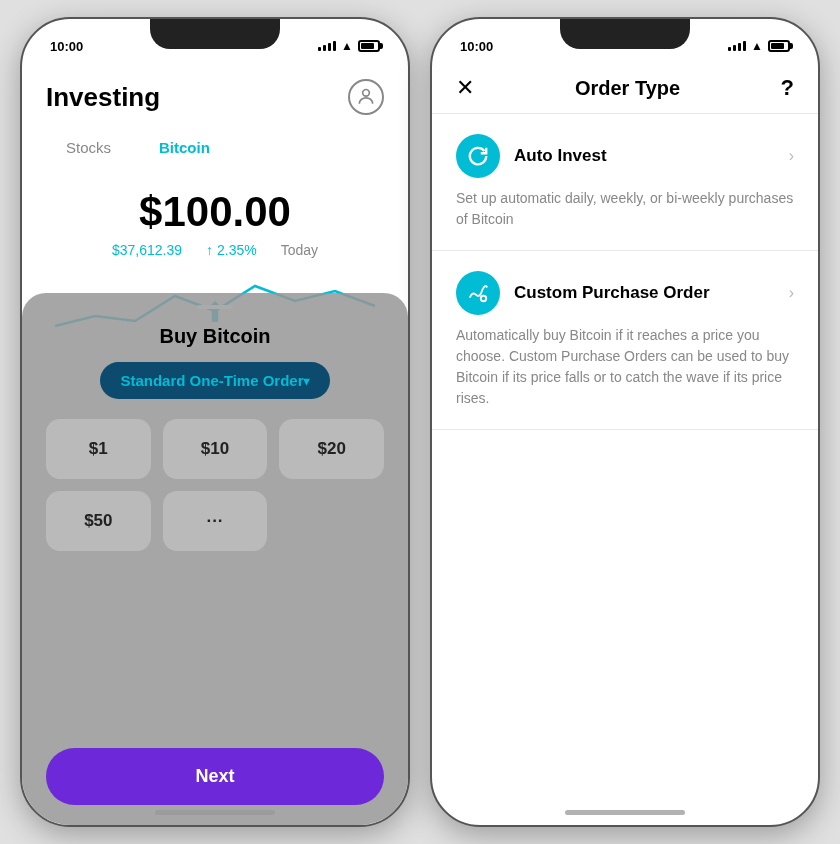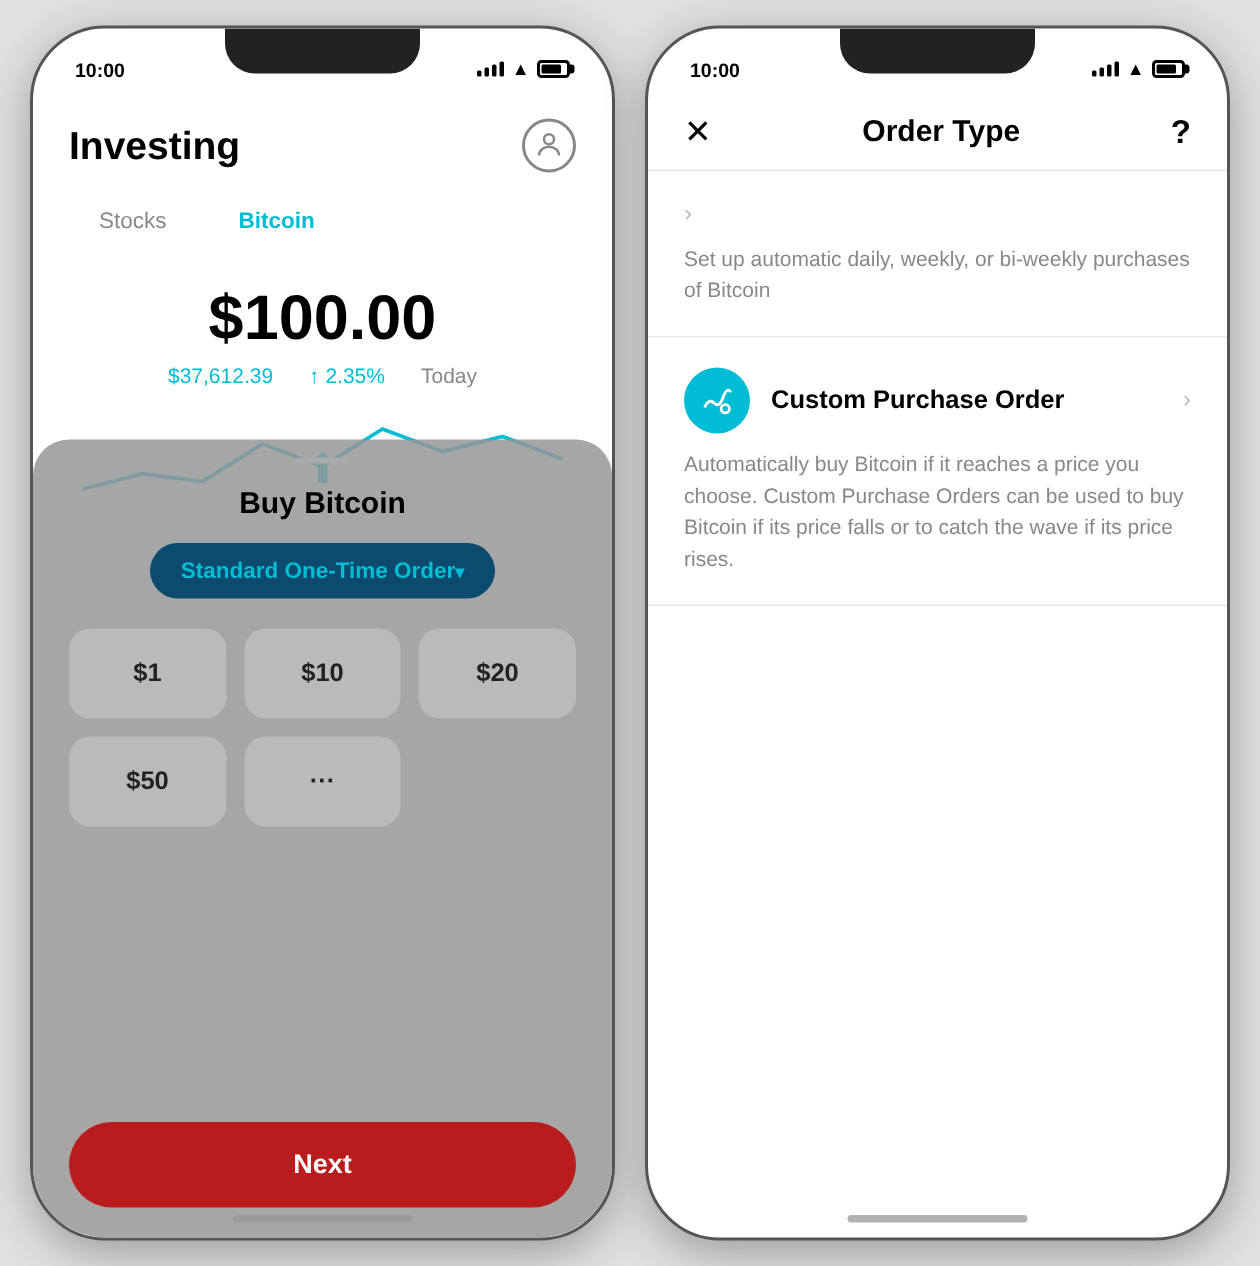--- a/index.html
+++ b/index.html
@@ -217,21 +217,21 @@
       padding: 20px 10px;
       font-size: 17px;
       font-weight: 600;
       color: #222;
       cursor: pointer;
       text-align: center;
     }
 
     .next-btn {
       width: 100%;
-      background: #b91c1c;
+      background: #6d28d9;
       color: #fff;
       border: none;
       border-radius: 30px;
       padding: 18px;
       font-size: 18px;
       font-weight: 600;
       cursor: pointer;
       margin-top: auto;
     }
 
@@ -421,20 +421,29 @@
     <div class="phone-content">
 
       <div class="order-type-header">
         <button class="close-btn">✕</button>
         <span class="order-type-page-title">Order Type</span>
         <button class="help-btn">?</button>
       </div>
 
       <div class="order-option">
         <div class="order-option-row">
+          <div class="order-option-left">
+            <div class="option-icon">
+              <svg width="22" height="22" viewBox="0 0 24 24" fill="none" stroke="white" stroke-width="2.5">
+                <path d="M21 12a9 9 0 11-2-5.5"></path>
+                <polyline points="21 3 21 9 15 9"></polyline>
+              </svg>
+            </div>
+            <span class="option-name">Auto Invest</span>
+          </div>
           <span class="option-chevron">›</span>
         </div>
         <p class="option-desc">Set up automatic daily, weekly, or bi-weekly purchases of Bitcoin</p>
       </div>
 
       <div class="order-option">
         <div class="order-option-row">
           <div class="order-option-left">
             <div class="option-icon">
               <svg width="22" height="22" viewBox="0 0 24 24" fill="none" stroke="white" stroke-width="2">

